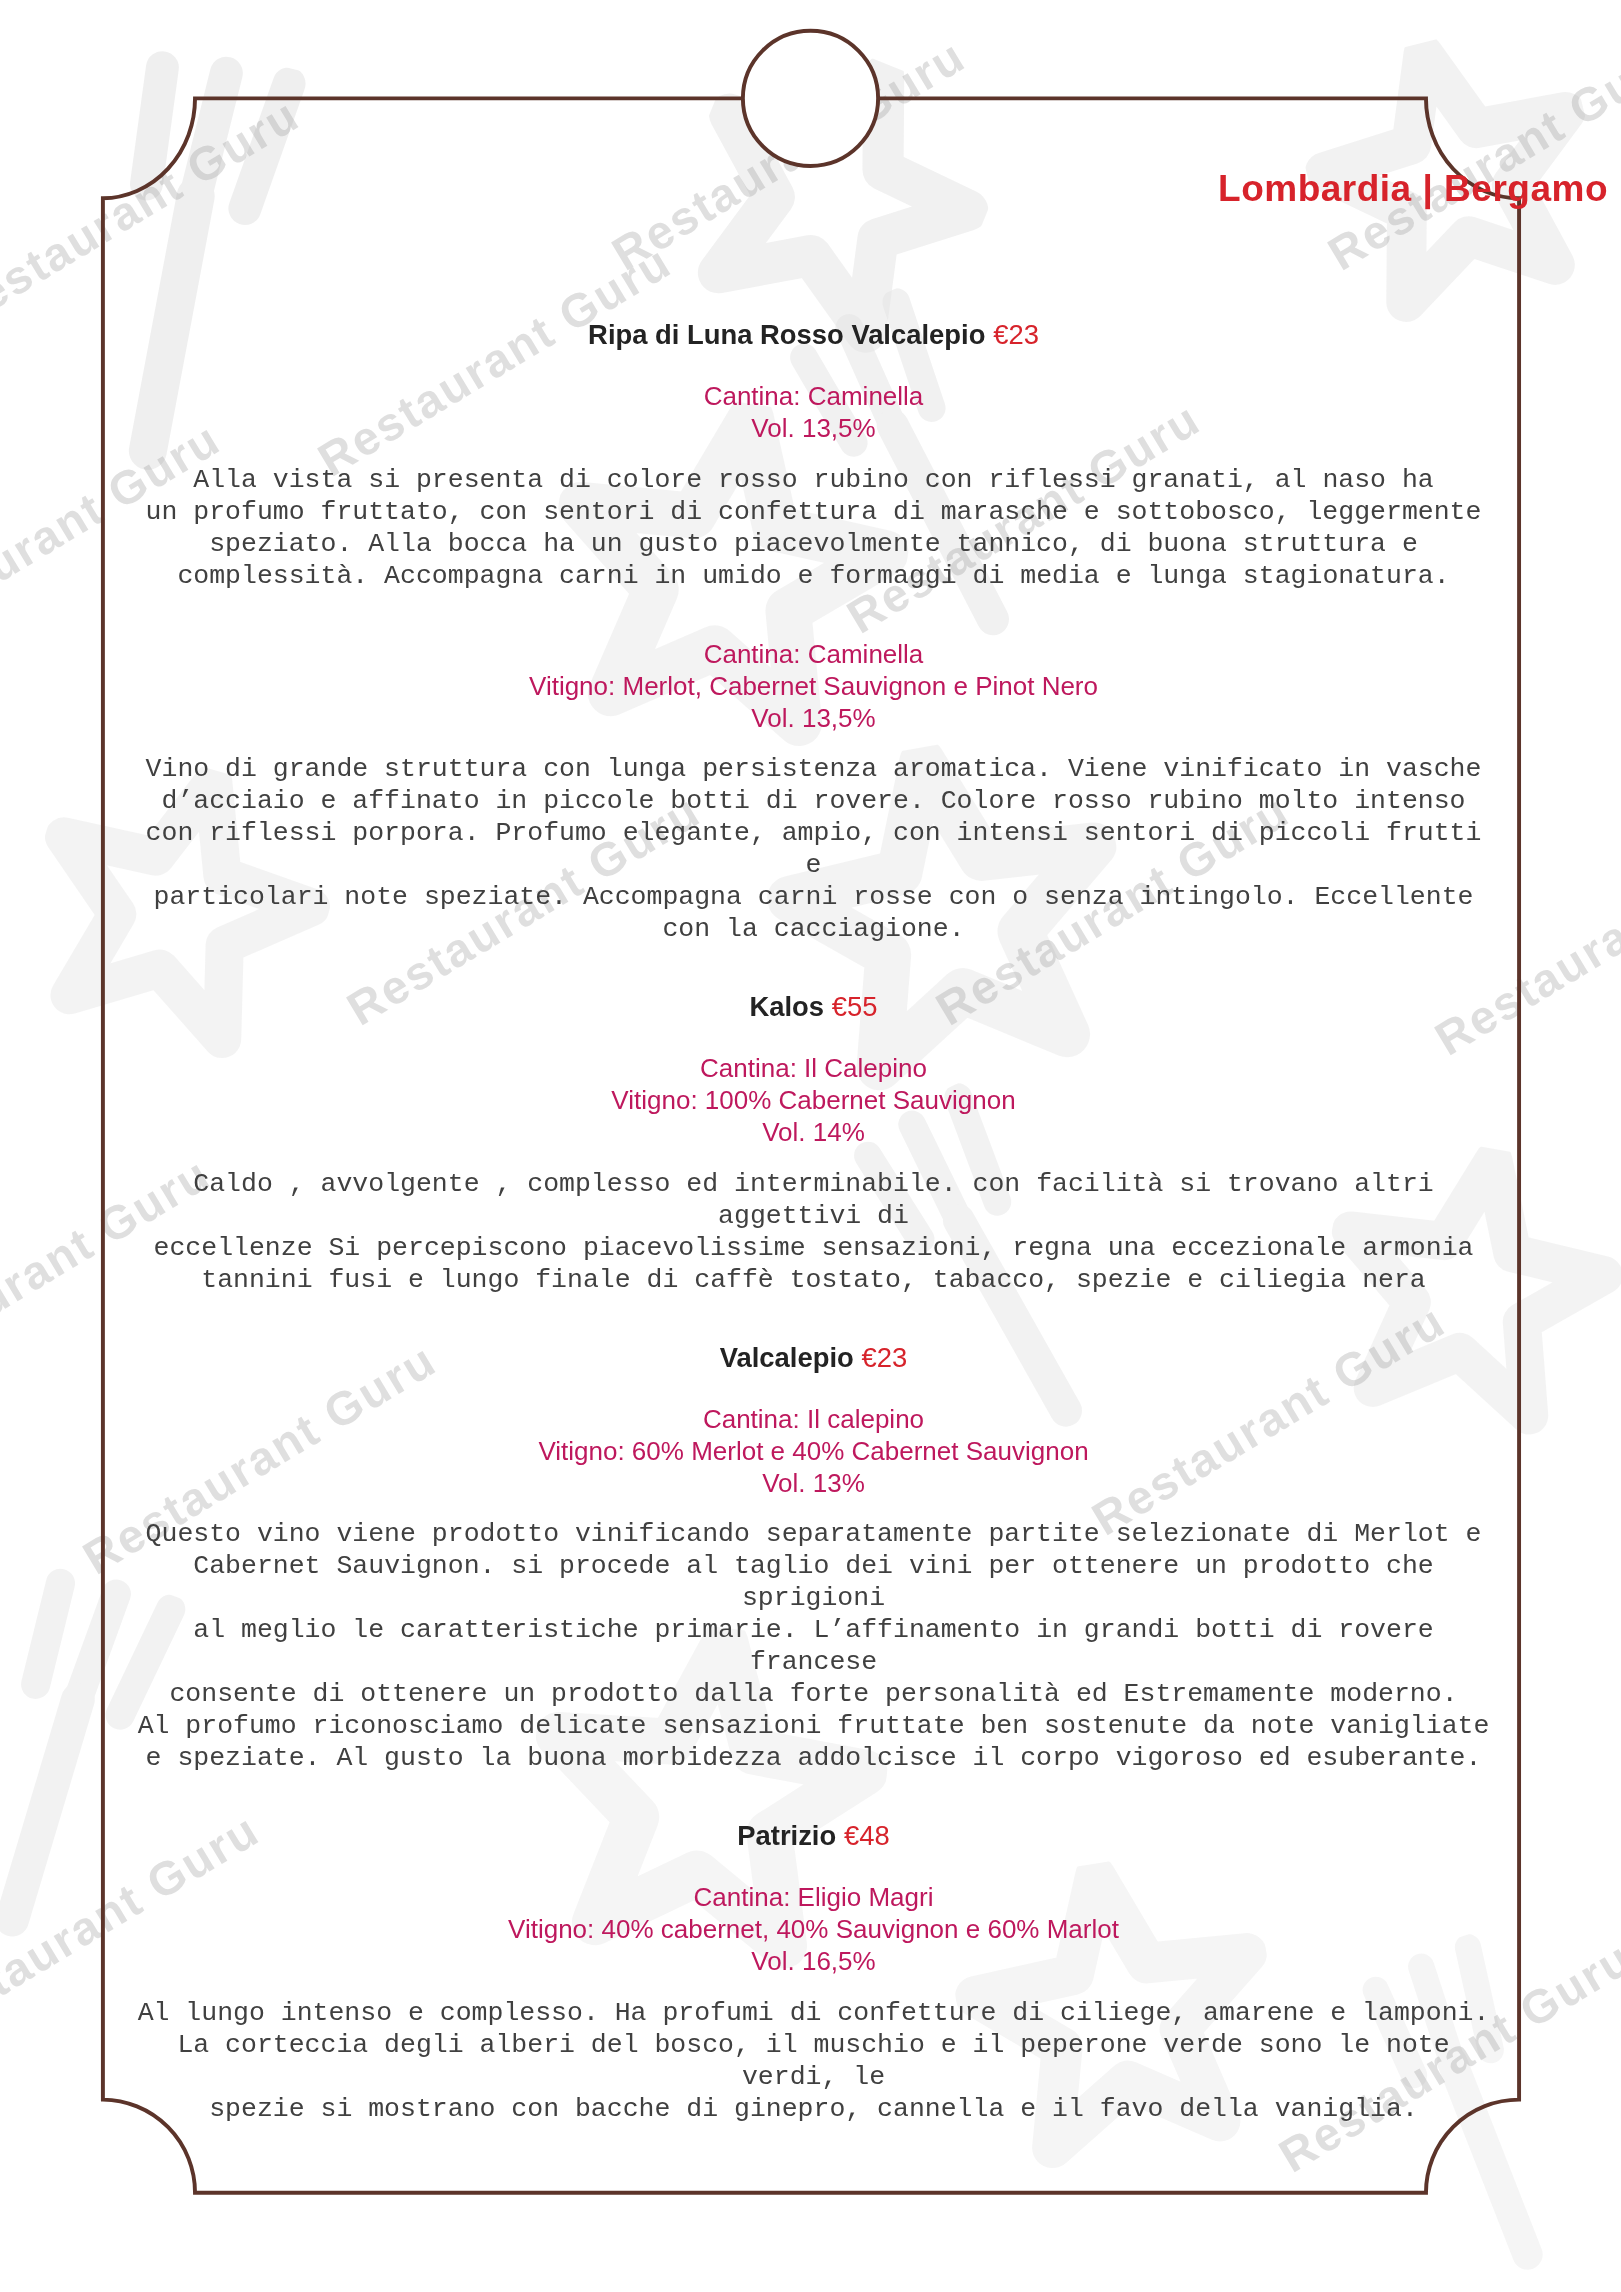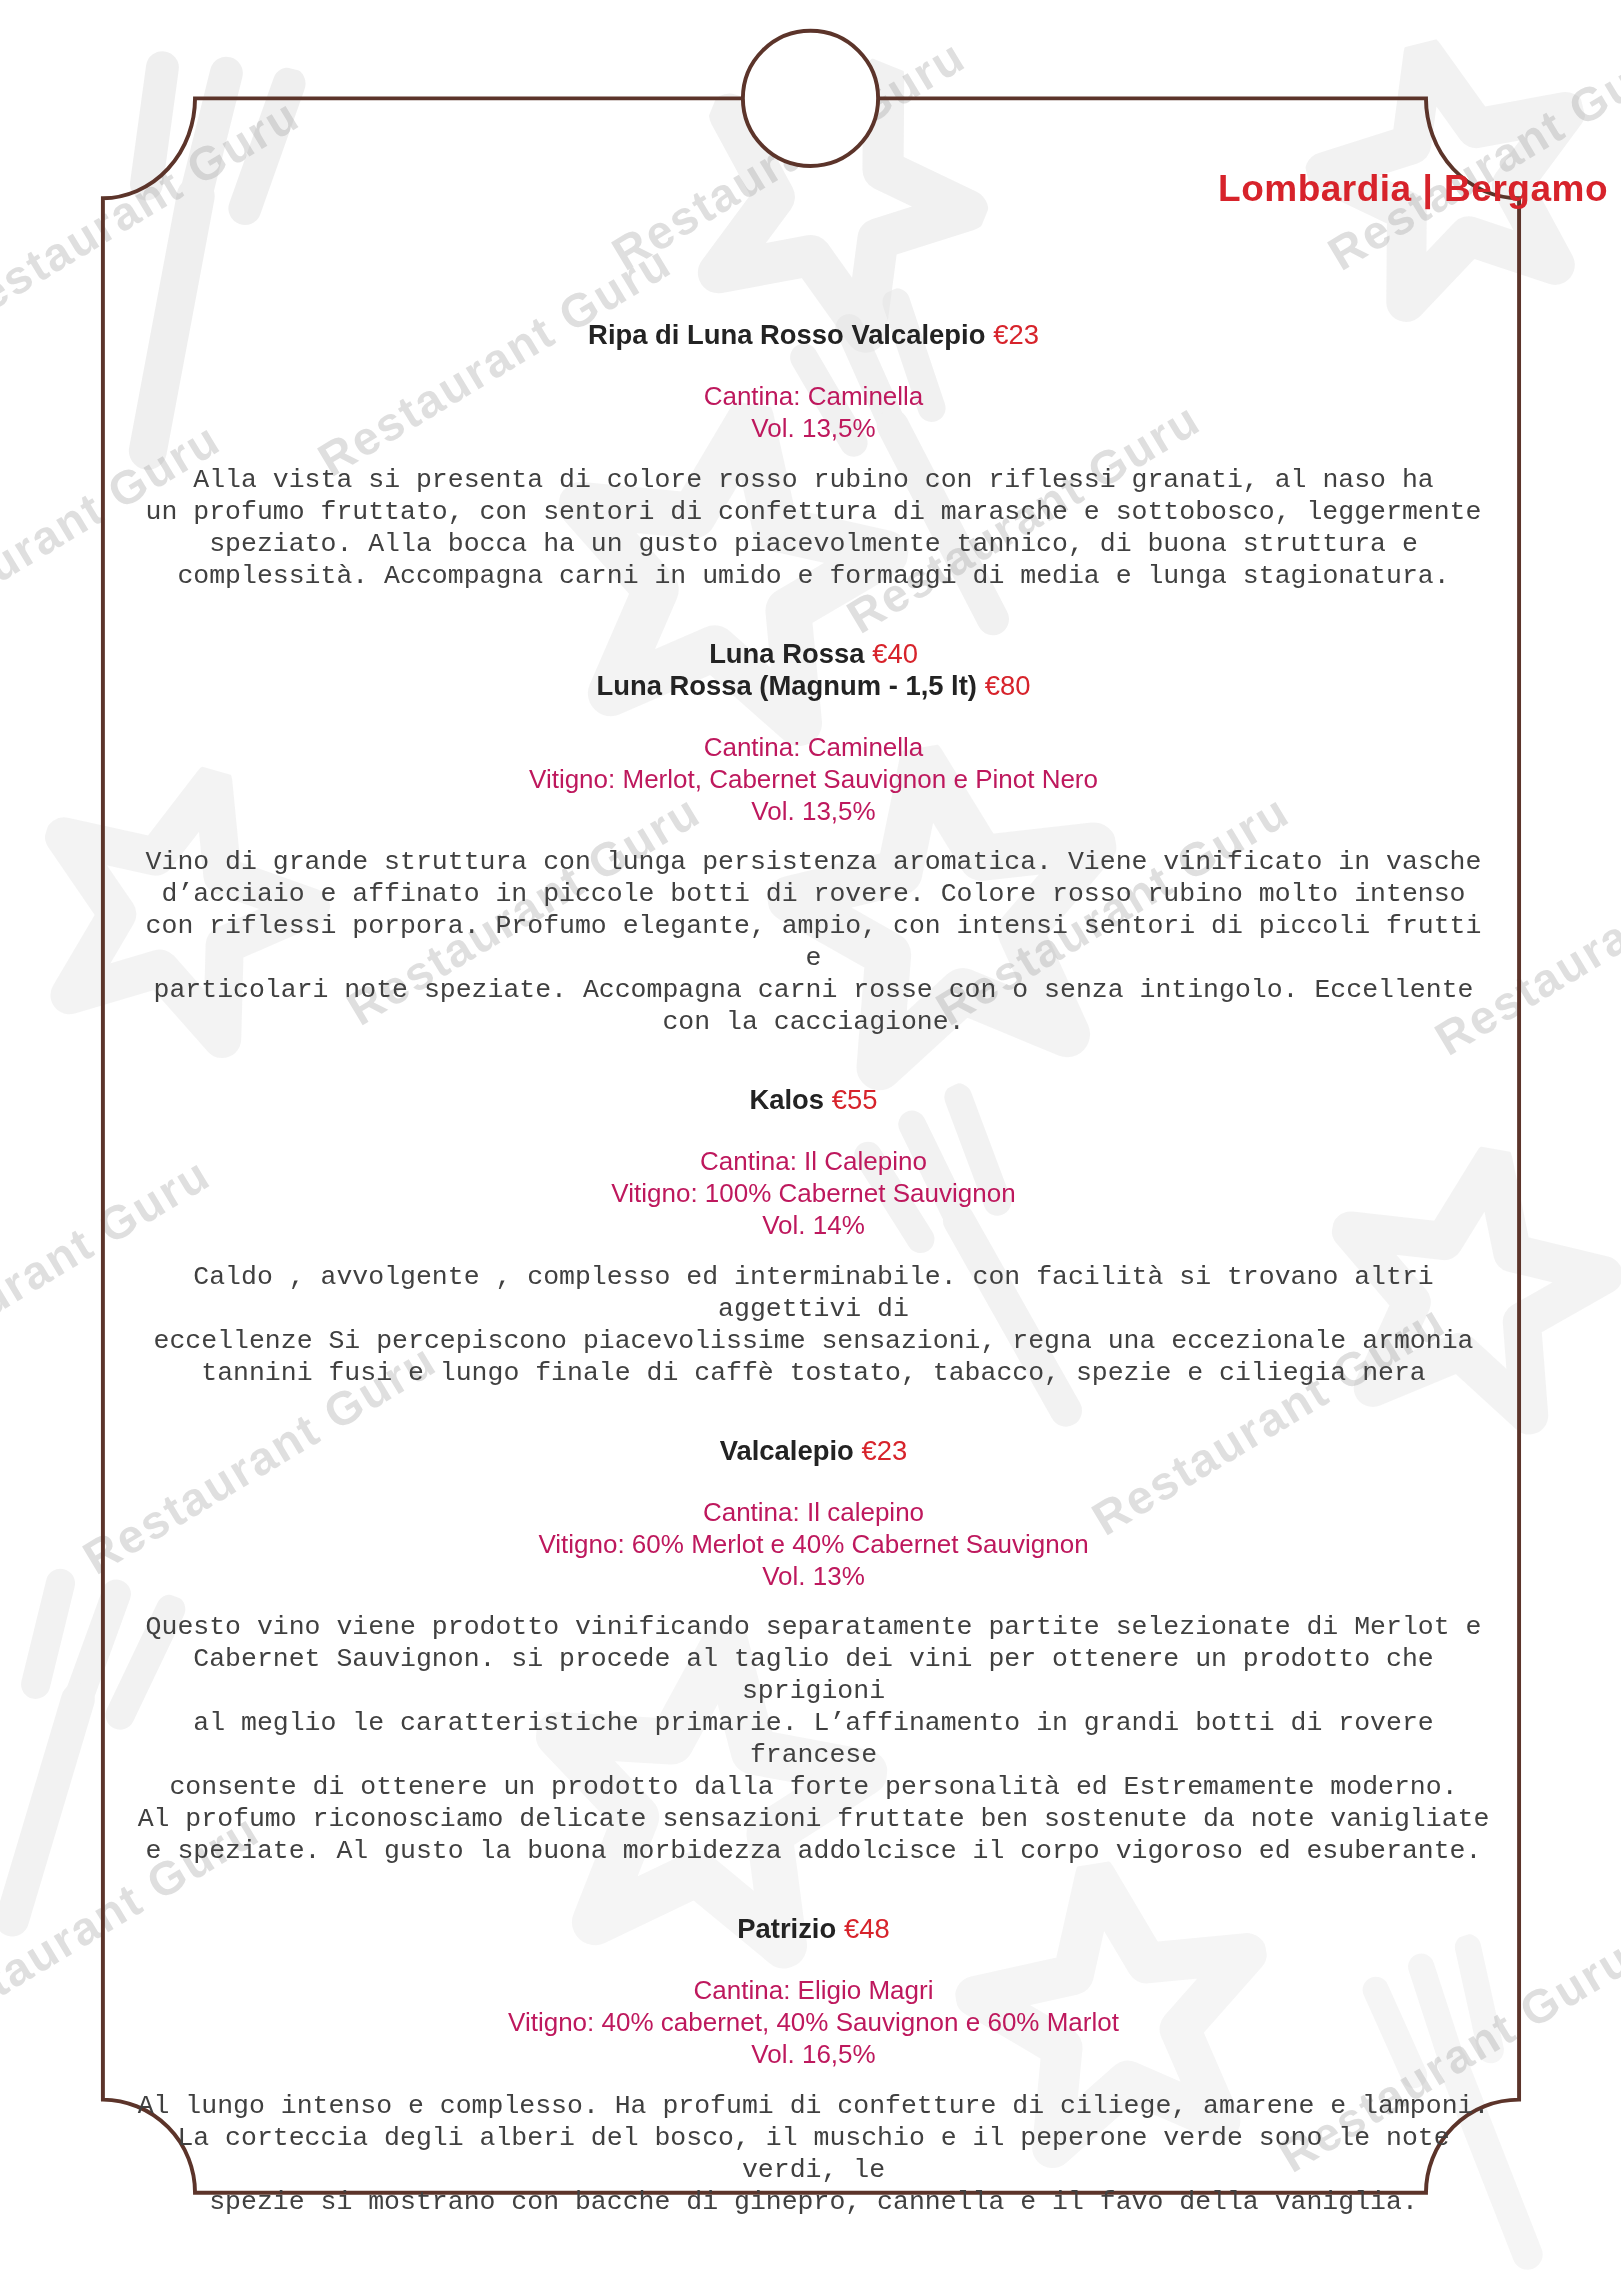--- a/index.html
+++ b/index.html
@@ -176,24 +176,20 @@
         <div>Cantina: Caminella</div>
         <div>Vol. 13,5%</div>
       </div>
       <div class="desc">Alla vista si presenta di colore rosso rubino con riflessi granati, al naso ha
 un profumo fruttato, con sentori di confettura di marasche e sottobosco, leggermente
 speziato. Alla bocca ha un gusto piacevolmente tannico, di buona struttura e
 complessità. Accompagna carni in umido e formaggi di media e lunga stagionatura.</div>
     </div>
 
     <div class="menu-item">
-      <div class="names">
-        <div class="name-line"><span>Luna Rossa</span><span class="wine-price">€40</span></div>
-        <div class="name-line"><span>Luna Rossa (Magnum - 1,5 lt)</span><span class="wine-price">€80</span></div>
-      </div>
       <div class="details">
         <div>Cantina: Caminella</div>
         <div>Vitigno: Merlot, Cabernet Sauvignon e Pinot Nero</div>
         <div>Vol. 13,5%</div>
       </div>
       <div class="desc">Vino di grande struttura con lunga persistenza aromatica. Viene vinificato in vasche
 d’acciaio e affinato in piccole botti di rovere. Colore rosso rubino molto intenso
 con riflessi porpora. Profumo elegante, ampio, con intensi sentori di piccoli frutti e
 particolari note speziate. Accompagna carni rosse con o senza intingolo. Eccellente
 con la cacciagione.</div>

